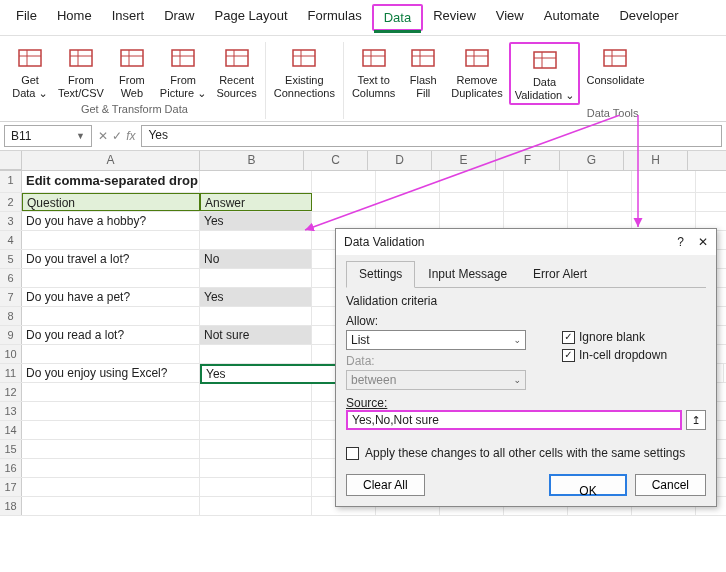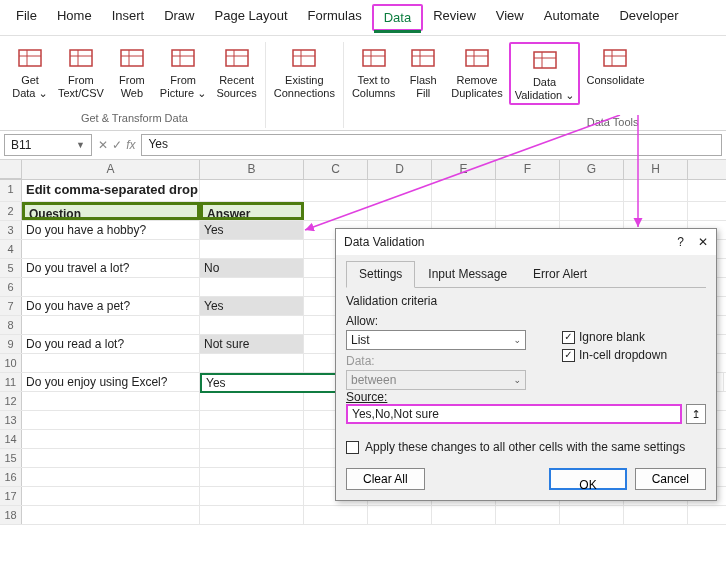--- a/index.html
+++ b/index.html
@@ -8,60 +8,60 @@
 .menubar .tab{padding:4px 10px;cursor:pointer;font-size:13px}
 .menubar .tab.active{border:2px solid #e040e0;border-radius:2px;color:#0b7d3e;font-weight:500;position:relative}
 .menubar .tab.active::after{content:"";position:absolute;left:0;right:0;bottom:-4px;height:3px;background:#107c41}
 .ribbon{display:flex;background:#fff;padding:6px 4px 2px;border-bottom:1px solid #d4d4d4}
 .grp{display:flex;flex-direction:column;align-items:center;padding:0 4px;border-right:1px solid #e6e6e6}
 .grp:last-child{border-right:none}
 .btnrow{display:flex;gap:2px}
 .rbtn{display:flex;flex-direction:column;align-items:center;justify-content:flex-start;padding:2px 4px;min-width:44px;cursor:pointer;font-size:11px;text-align:center;line-height:1.15}
 .rbtn .ico{width:28px;height:28px;display:flex;align-items:center;justify-content:center;margin-bottom:2px}
 .rbtn.hl{border:2px solid #e040e0;border-radius:2px}
-.grplabel{font-size:11px;color:#666;margin-top:11px;text-align:center}
+.grplabel{font-size:11px;color:#666;margin-top:2px;text-align:center}
 .fbar{display:flex;align-items:center;background:#fff;border-bottom:1px solid #d4d4d4;padding:3px 4px}
 .namebox{border:1px solid #aaa;width:88px;height:22px;padding:2px 6px;font-size:12px;background:#fff;display:flex;align-items:center;justify-content:space-between}
 .namebox .dd{font-size:9px;color:#666}
 .fxbtns{display:flex;align-items:center;gap:4px;margin:0 6px;color:#888}
 .fxbtns span{font-size:12px}
 .fxinput{flex:1;border:1px solid #aaa;height:22px;padding:2px 6px;font-size:12px;background:#fff}
 .sheet{position:relative}
 .colhdr{display:flex;background:#f2f2f2;border-bottom:1px solid #ccc}
 .corner{width:22px;height:19px;background:#f2f2f2;border-right:1px solid #ccc;border-bottom:1px solid #ccc}
 .ch{height:19px;border-right:1px solid #ccc;text-align:center;font-size:12px;color:#666;line-height:19px}
 .ch.A{width:178px}.ch.B{width:104px}.ch.C{width:64px}.ch.D{width:64px}.ch.E{width:64px}.ch.F{width:64px}.ch.G{width:64px}.ch.H{width:64px}
 .rows{}
 .row{display:flex;height:19px;border-bottom:1px solid #e6e6e6}
 .rh{width:22px;background:#f2f2f2;border-right:1px solid #ccc;text-align:center;font-size:11px;color:#666;line-height:19px}
 .cell{border-right:1px solid #e6e6e6;padding:0 4px;font-size:12px;line-height:19px;overflow:hidden;white-space:nowrap}
-.cell.A{width:178px}.cell.B{width:104px}.cell.C{width:64px}.cell.D{width:64px}.cell.E{width:64px}.cell.F{width:64px}.cell.G{width:64px}.cell.H{width:64px}
+.cell.A{width:178px}.cell.B{width:112px}.cell.C{width:64px}.cell.D{width:64px}.cell.E{width:64px}.cell.F{width:64px}.cell.G{width:64px}.cell.H{width:64px}
 .row.title{height:22px}
 .row.title .cell{font-weight:700;font-size:13px;background:#fff}
-.row.hdr .cell.A,.row.hdr .cell.B{background:#e2f0d9;font-weight:700;border:3px solid #4d7c0f}
+.row.hdr .cell.A,.row.hdr .cell.B{background:#e2f0d9;font-weight:400;border:1px solid #4d7c0f}
 .cell.ans{background:#e0e0e0}
 .cell.sel{border:2px solid #107c41;position:relative}
 .cell.sel .ddbtn{position:absolute;right:-16px;top:0;width:15px;height:17px;border:1px solid #999;background:#f8f8f8;display:flex;align-items:center;justify-content:center;font-size:8px}
 svg.arrow{position:absolute;pointer-events:none}
 .dialog{position:absolute;left:335px;top:228px;width:382px;background:#f0f0f0;border:1px solid #888;box-shadow:2px 2px 6px rgba(0,0,0,.25);font-size:12px}
 .dlg-title{display:flex;align-items:center;justify-content:space-between;padding:6px 8px;background:#fff}
 .dlg-title .r{display:flex;gap:14px;align-items:center}
 .dlg-body{padding:6px 10px 10px}
 .dlg-tabs{display:flex;border-bottom:1px solid #bbb;margin-bottom:6px}
 .dlg-tab{padding:5px 12px;border:1px solid transparent;cursor:pointer;font-size:12px}
 .dlg-tab.active{background:#f0f0f0;border:1px solid #bbb;border-bottom:1px solid #f0f0f0;margin-bottom:-1px}
 .crit{font-size:12px;margin-bottom:4px}
 .formrow{display:flex;align-items:center;gap:8px;margin:2px 0}
 .lbl{width:50px;font-size:12px}
 .sel{flex:0 0 140px;height:20px;border:1px solid #888;background:#fff;padding:0 4px;display:flex;align-items:center;justify-content:space-between}
 .sel.dis{background:#eee;color:#888;border-color:#bbb}
 .sel .ar{font-size:9px;color:#555}
 .chk{display:flex;align-items:center;gap:4px;font-size:12px}
 .chk .box{width:13px;height:13px;border:1px solid #333;background:#fff;display:flex;align-items:center;justify-content:center;font-size:10px;line-height:1}
-.src{margin-top:0}
+.src{margin-top:6px}
 .srcinput{display:flex;align-items:flex-end;gap:4px}
 .srcinput .tb{flex:1;height:20px;border:2px solid #e040e0;background:#fff;padding:0 4px;display:flex;align-items:center}
 .srcinput .pick{width:20px;height:20px;border:1px solid #888;background:#fff;display:flex;align-items:center;justify-content:center;font-size:11px}
 .apply{display:flex;align-items:center;gap:6px;margin-top:16px}
 .apply .box{width:13px;height:13px;border:1px solid #333;background:#fff}
 .dlg-btns{display:flex;justify-content:space-between;align-items:center;margin-top:14px}
 .btn{height:22px;padding:0 16px;border:1px solid #888;background:#fdfdfd;font-size:12px;cursor:pointer}
 .btn.primary{border:2px solid #2a7de1;padding:8px 28px}
 </style>
 </head>

